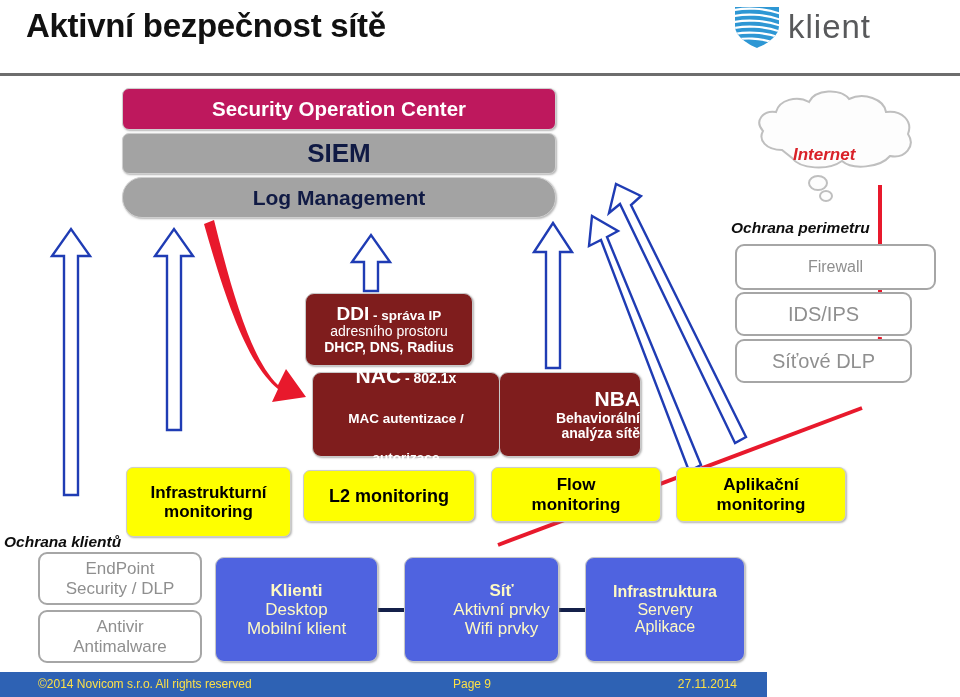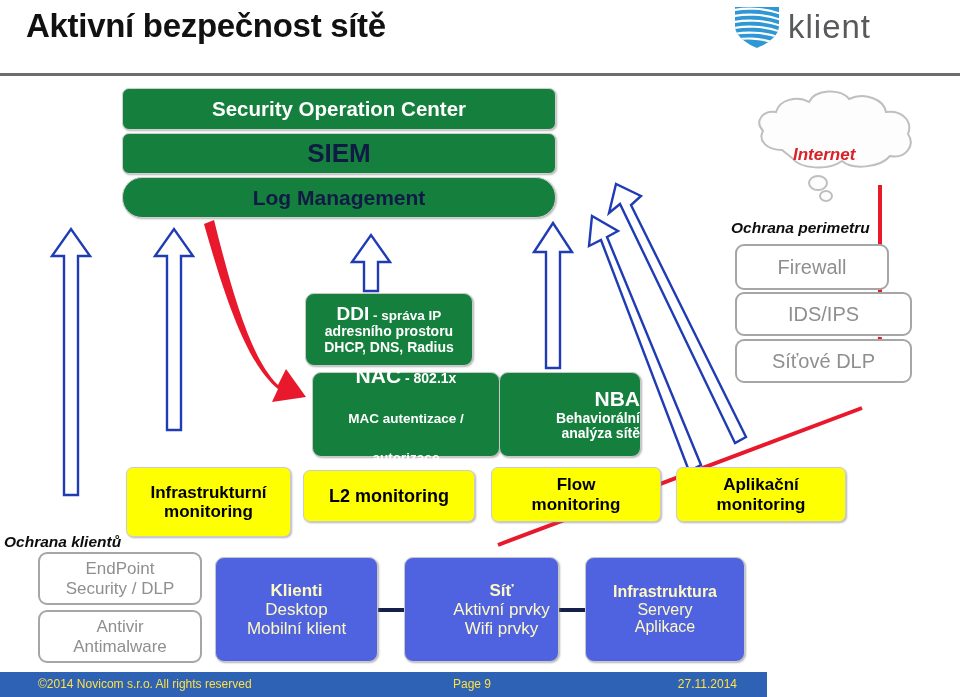--- a/index.html
+++ b/index.html
@@ -40,25 +40,25 @@
     text-align:center;
     line-height:1.12;
   }
   .box .l1 { font-weight:bold; }
 
   .soc-box {
     border-radius:7px;
     border:1px solid #cfcfcf;
     box-shadow:1px 1px 2px rgba(120,120,120,0.55);
   }
-  .soc-orange { background:#15803d; color:#ffffff; }
-  .soc-gold   { background:#15803d; color:#101a44; }
+  .soc-orange { background:#be185d; color:#ffffff; }
+  .soc-gold   { background:#a3a3a3; color:#101a44; }
 
   .green-box {
-    background:#15803d; color:#ffffff;
+    background:#7f1d1d; color:#ffffff;
     border-radius:9px;
     border:1px solid #c9c9c9;
     box-shadow:1px 1px 2px rgba(130,130,130,0.6);
   }
   .yellow-box {
     background:#feff00; color:#000000;
     border-radius:7px;
     border:1px solid #cccccc;
     box-shadow:1px 1px 2px rgba(130,130,130,0.6);
   }
@@ -182,21 +182,21 @@
   <span class="l1">SIEM</span>
 </div>
 <div class="box soc-box soc-gold" style="left:122px; top:177px; width:434px; height:41px; font-size:21px;border-radius:20px;">
   <span class="l1">Log Management</span>
 </div>
 
 <div class="box green-box" style="left:305px; top:293px; width:168px; height:73px; font-size:14px;">
   <div>
     <span class="l1" style="font-size:19px;">DDI</span><span style="font-weight:bold; font-size:13.5px;"> - správa IP</span>
   </div>
-  <div style="font-weight:bold;">adresního prostoru</div>
+  <div style="font-weight:normal;">adresního prostoru</div>
   <div style="font-weight:bold;">DHCP, DNS, Radius</div>
 </div>
 
 <div class="box green-box" style="left:312px; top:372px; width:188px; height:85px; font-size:13.5px;gap:24px;">
   <div>
     <span class="l1" style="font-size:21px;">NAC</span><span style="font-weight:bold; font-size:14px;"> - 802.1x</span>
   </div>
   <div style="font-weight:bold;">MAC autentizace /</div>
   <div style="font-weight:bold;">autorizace</div>
 </div>
@@ -243,21 +243,21 @@
 <div class="box white-box" style="left:38px; top:552px; width:164px; height:53px; font-size:17px;">
   <div>EndPoint</div>
   <div>Security / DLP</div>
 </div>
 <div class="box white-box" style="left:38px; top:610px; width:164px; height:53px; font-size:17px;">
   <div>Antivir</div>
   <div>Antimalware</div>
 </div>
 
 <div class="grp-label" style="left:731px; top:219px;">Ochrana perimetru</div>
-<div class="box white-box" style="left:735px; top:244px; width:154px; height:46px; font-size:20px;">
+<div class="box white-box" style="left:735px; top:244px; width:201px; height:46px; font-size:16px;">
   <div>Firewall</div>
 </div>
 <div class="box white-box" style="left:735px; top:292px; width:177px; height:44px; font-size:20px;">
   <div>IDS/IPS</div>
 </div>
 <div class="box white-box" style="left:735px; top:339px; width:177px; height:44px; font-size:20px;">
   <div>Síťové DLP</div>
 </div>
 
 <div id="footer-bar">

